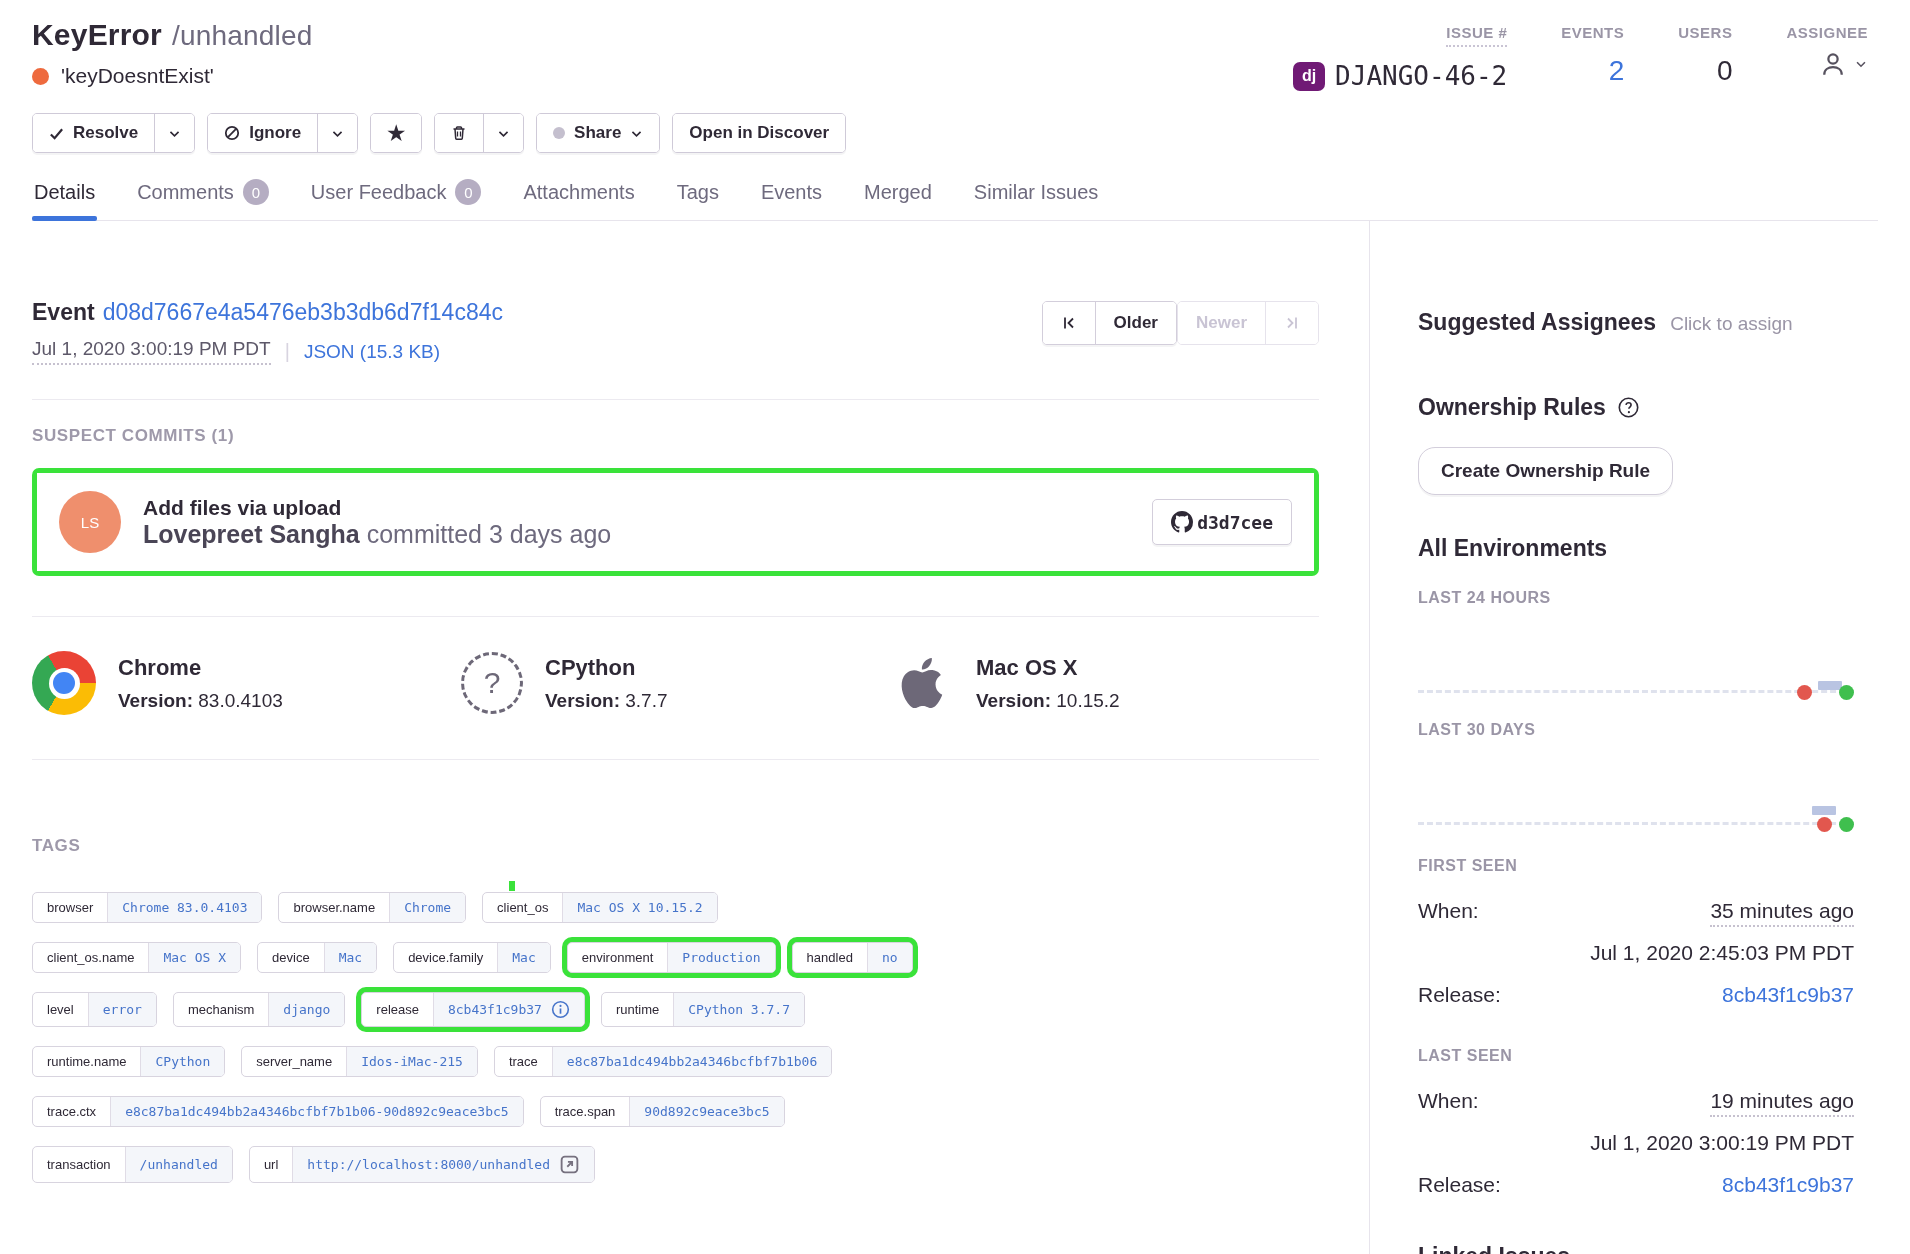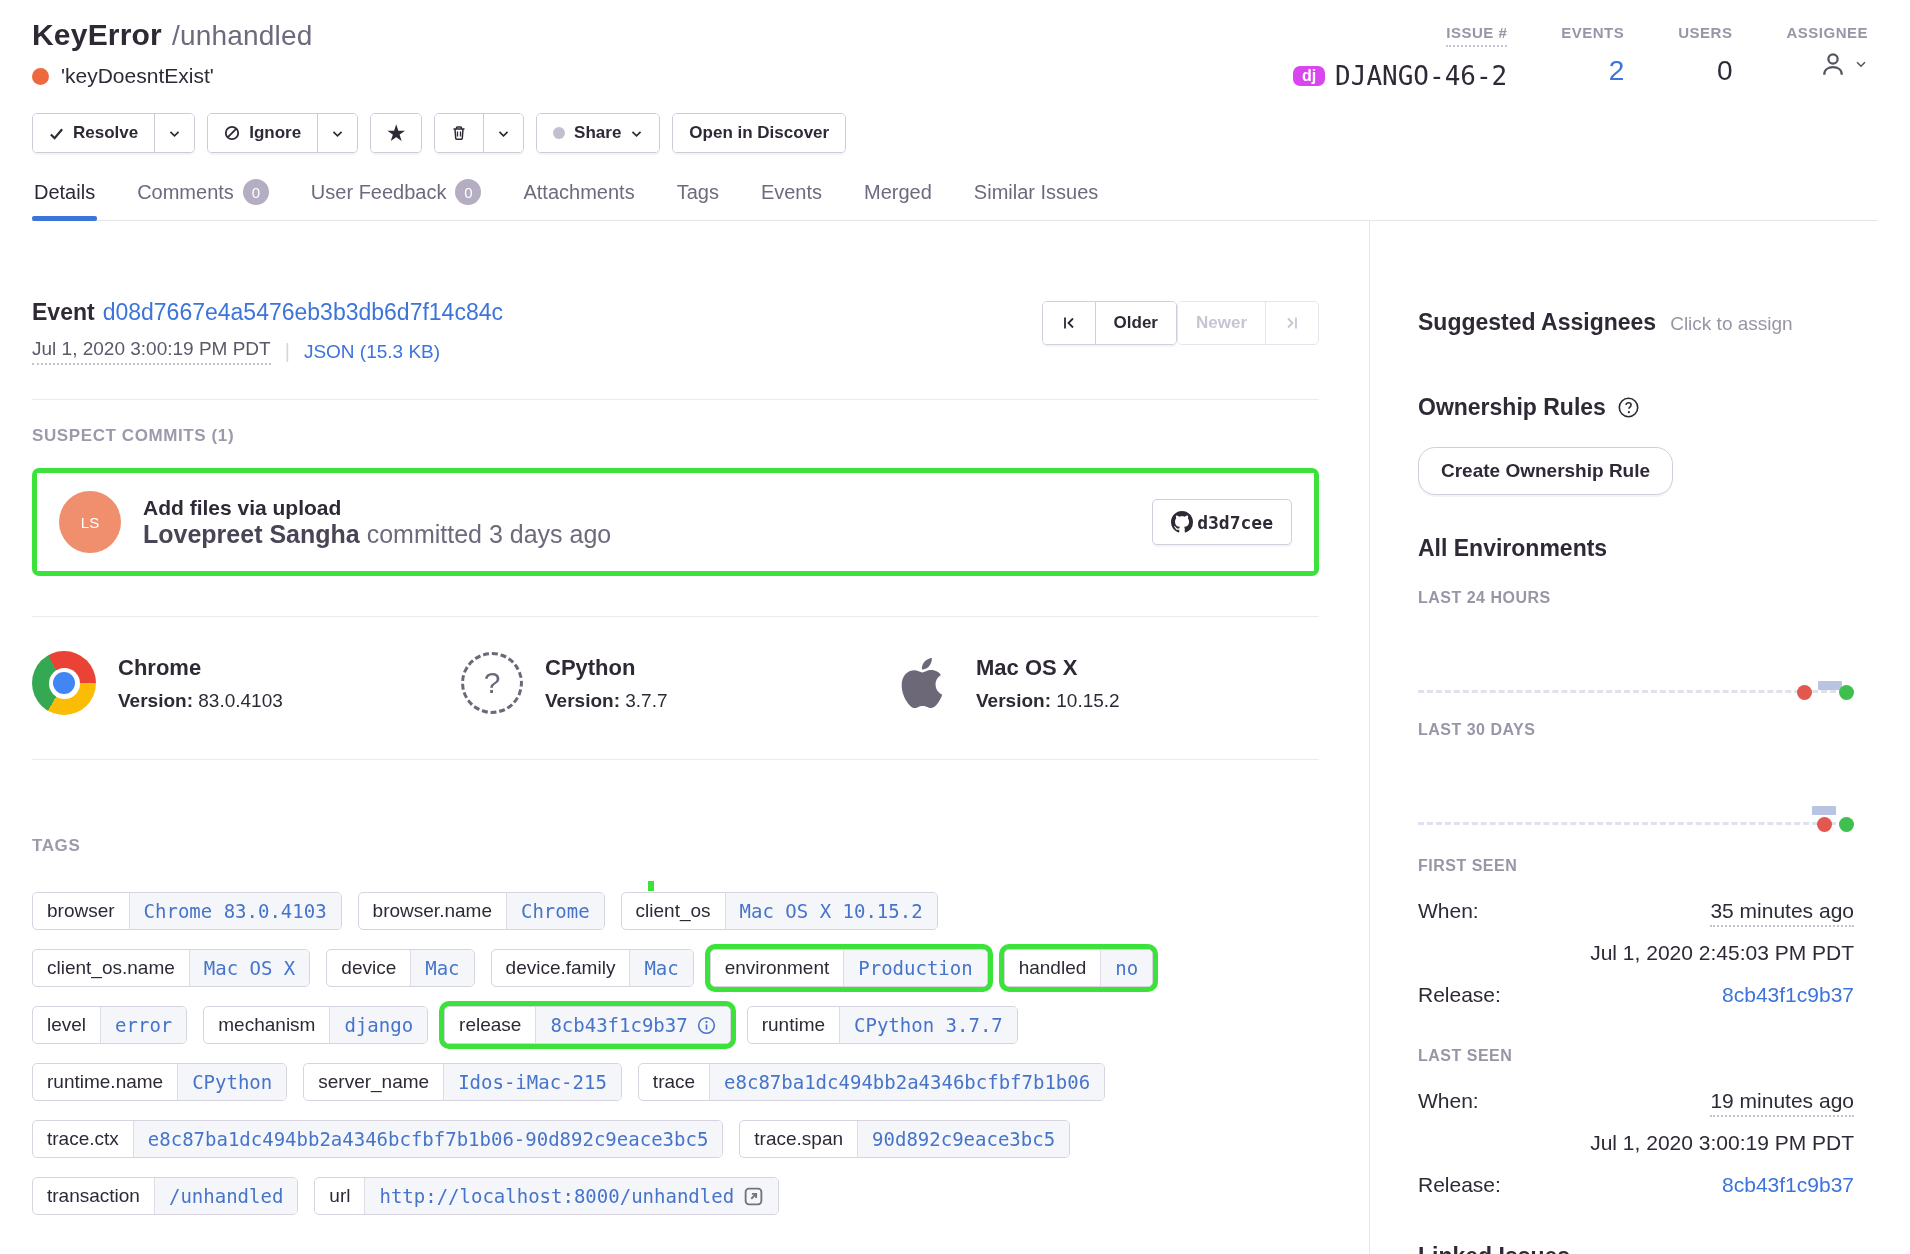--- a/index.html
+++ b/index.html
@@ -16,21 +16,21 @@
   .level-dot { width:17px; height:17px; border-radius:50%; background:#ee6a3e; flex:none; }
   .culprit { font-size:21px; color:#2f2936; }
 
   .stats { display:flex; gap:54px; margin-top:6px; padding-right:10px; }
   .stat { display:flex; flex-direction:column; align-items:flex-end; }
   .stat-label { font-size:15px; font-weight:700; color:#9a95a6; letter-spacing:.5px; }
   .stat-label.dotted { border-bottom:2px dotted #c9c4d4; padding-bottom:4px; }
   .stat-value { margin-top:14px; font-size:28px; color:#2f2936; }
   .stat-value.blue { color:#3d74db; }
   .issue-value { display:flex; align-items:center; gap:10px; font-size:26px; }
-  .dj-badge { width:32px; height:20px; border-radius:7px; background:#d946ef; color:#fff;
+  .dj-badge { width:32px; height:29px; border-radius:7px; background:#701a75; color:#fff;
     font-weight:700; font-size:16px; display:grid; place-items:center; }
   .assignee-value { display:flex; align-items:center; gap:6px; margin-top:8px; cursor:pointer; }
 
   .actions { margin-top:22px; display:flex; gap:12px; }
   .btn-group { display:inline-flex; border:1px solid #cfcad8; border-radius:5px; background:#fff;
     box-shadow:0 2px 0 rgba(45,40,60,.05); overflow:hidden; }
   .btn { border:none; background:#fff; padding:9px 16px; font-size:17px; font-weight:700;
     color:#2f2936; display:inline-flex; align-items:center; gap:9px; cursor:pointer;
     font-family:"Liberation Sans", sans-serif; }
   .btn + .btn { border-left:1px solid #cfcad8; }
@@ -103,21 +103,21 @@
   .chrome-blue { width:22px; height:22px; border-radius:50%; background:#4285f4; }
   .unknown-icon { width:62px; height:62px; border-radius:50%; border:3px dashed #6d6878;
     color:#6d6878; display:grid; place-items:center; font-size:30px; flex:none; }
   .apple-icon { flex:none; display:grid; place-items:center; width:64px; height:64px; }
 
   
   .tags-section { padding-top:50px; }
   .tag-rows { margin-top:36px; display:flex; flex-direction:column; gap:19px; }
   .tag-row { display:flex; gap:16px; }
   .tag { display:inline-flex; align-items:stretch; border:1px solid #d8d4df; border-radius:5px;
-    background:#fff; font-size:19px; position:relative; }
+    background:#fff; font-size:13px; position:relative; }
   .tag-key { padding:7px 14px; display:flex; align-items:center; color:#2f2936; }
   .tag-val { padding:7px 14px; background:#f4f6fa; color:#4674ca; cursor:pointer;
     font-family:"DejaVu Sans Mono", monospace; border-left:1px solid #e0dce6;
     display:flex; align-items:center; gap:9px; border-radius:0 4px 4px 0; }
   .tag.glow { box-shadow:0 0 0 5px #3ae23a; }
   .green-tick { position:absolute; top:-12px; left:26px; width:6px; height:10px;
     background:#3ae23a; }
 
   
   .sb-assignees { display:flex; align-items:baseline; gap:14px; }

